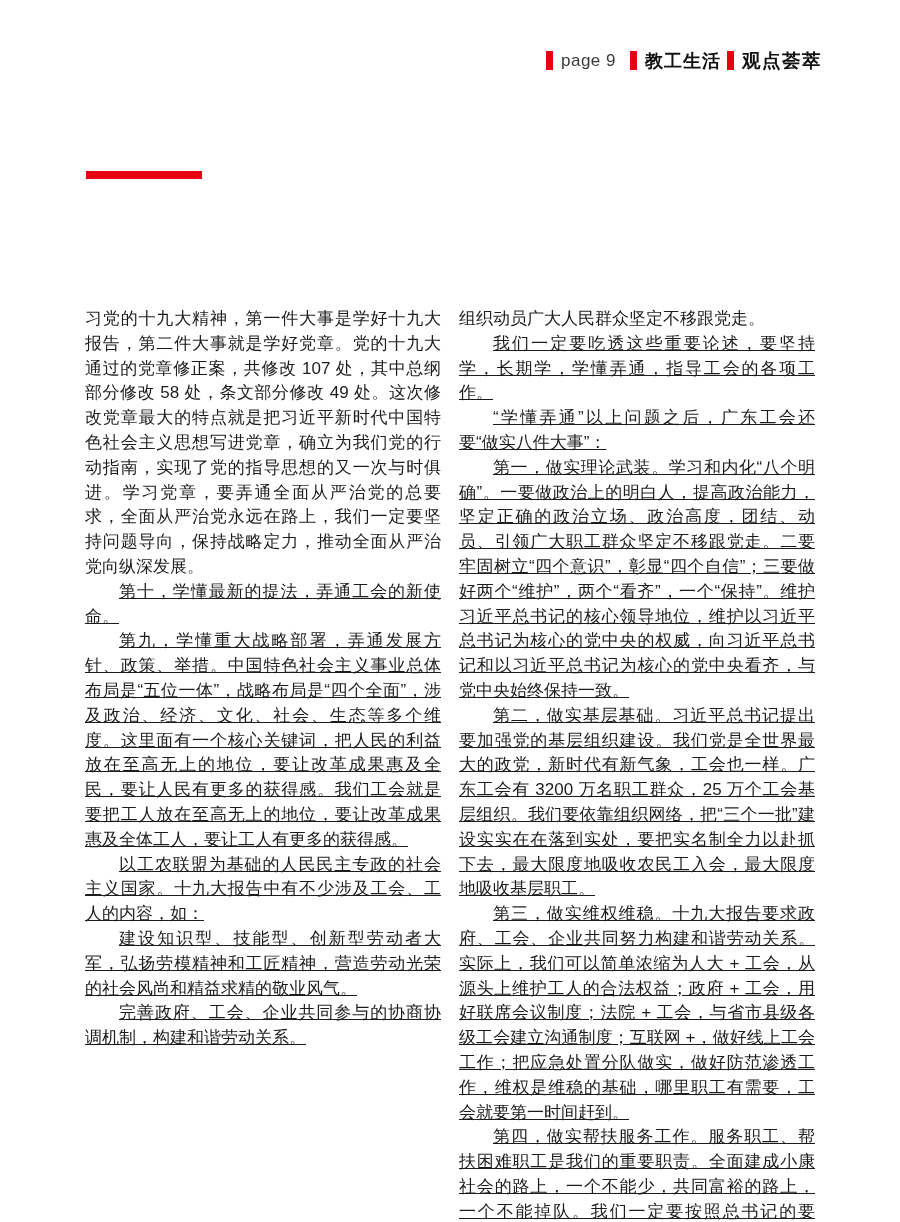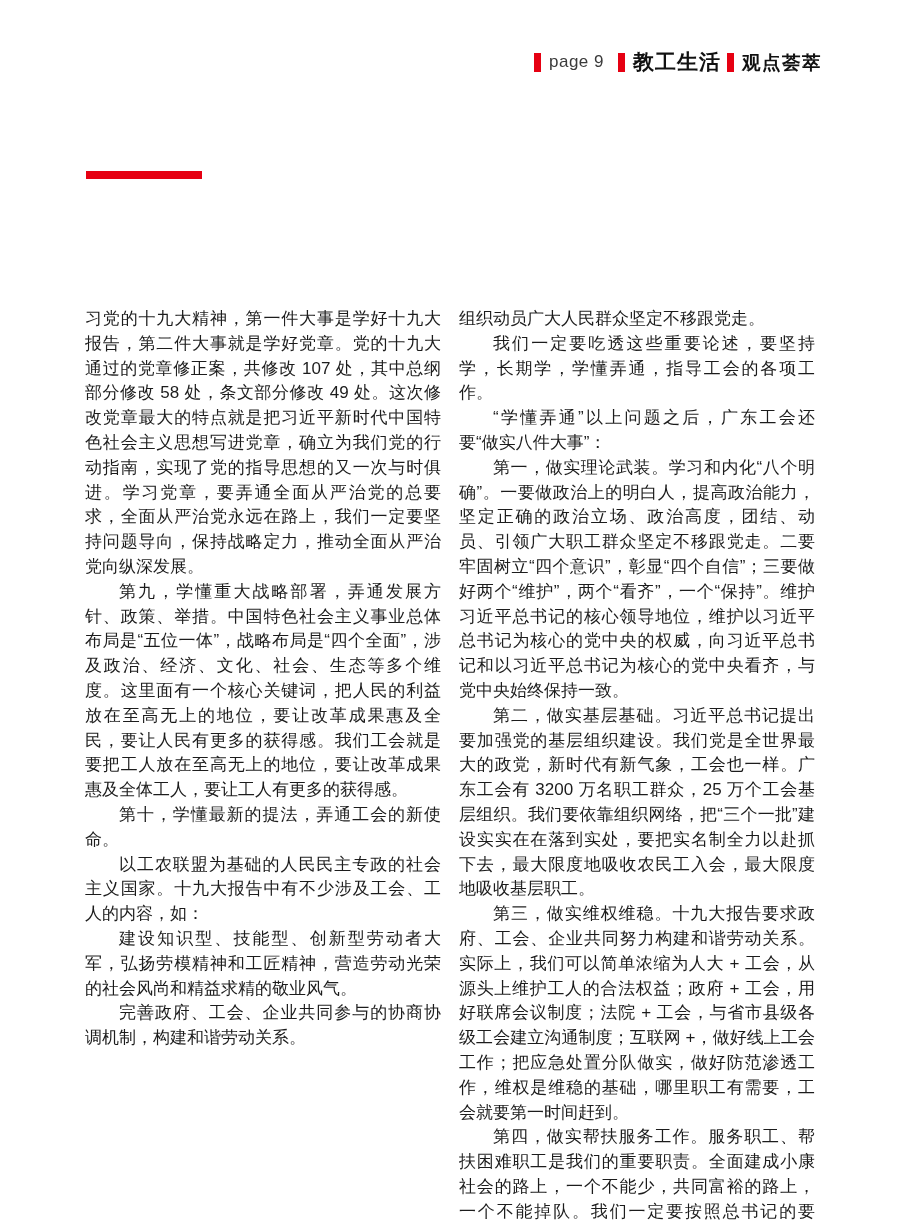--- a/index.html
+++ b/index.html
@@ -30,21 +30,21 @@
     margin: 0 8px 0 14px;
     flex: 0 0 auto;
   }
   .red-tick.first { margin-left: 0; }
   .page-num {
     font-size: 17px;
     color: #3a3a3a;
     letter-spacing: 0.5px;
   }
   .section-label {
-    font-size: 21px;
+    font-size: 18px;
     font-weight: bold;
     color: #111111;
     letter-spacing: 1px;
   }
   .section-label.big {
     font-size: 18.5px;
     letter-spacing: 1.5px;
     text-align: center;
   }
 
@@ -69,41 +69,41 @@
   }
   .col {
     width: 356px;
     font-size: 17px;
     line-height: 24.8px;
     text-align: justify;
     text-justify: inter-ideograph;
     color: #1c1c1c;
   }
   .col p { margin: 0; }
-  .col p.indent { text-indent: 2em; }
+  .col p.indent { text-indent: 2em; text-decoration: underline; }
 </style>
 </head>
 <body>
 
 <div class="page-header">
   <span class="red-tick first"></span>
   <span class="page-num">page 9</span>
   <span class="red-tick"></span>
   <span class="section-label">教工生活</span>
   <span class="red-tick" style="margin-left:6px;"></span>
   <span class="section-label big">观点荟萃</span>
 </div>
 
 <div class="red-rule"></div>
 
 <div class="article">
   <div class="col">
       <p>习党的十九大精神，第一件大事是学好十九大报告，第二件大事就是学好党章。党的十九大通过的党章修正案，共修改 107 处，其中总纲部分修改 58 处，条文部分修改 49 处。这次修改党章最大的特点就是把习近平新时代中国特色社会主义思想写进党章，确立为我们党的行动指南，实现了党的指导思想的又一次与时俱进。学习党章，要弄通全面从严治党的总要求，全面从严治党永远在路上，我们一定要坚持问题导向，保持战略定力，推动全面从严治党向纵深发展。</p>
+      <p class="indent">第十，学懂最新的提法，弄通工会的新使命。</p>
       <p class="indent">第九，学懂重大战略部署，弄通发展方针、政策、举措。中国特色社会主义事业总体布局是“五位一体”，战略布局是“四个全面”，涉及政治、经济、文化、社会、生态等多个维度。这里面有一个核心关键词，把人民的利益放在至高无上的地位，要让改革成果惠及全民，要让人民有更多的获得感。我们工会就是要把工人放在至高无上的地位，要让改革成果惠及全体工人，要让工人有更多的获得感。</p>
-      <p class="indent">第十，学懂最新的提法，弄通工会的新使命。</p>
       <p class="indent">以工农联盟为基础的人民民主专政的社会主义国家。十九大报告中有不少涉及工会、工人的内容，如：</p>
       <p class="indent">建设知识型、技能型、创新型劳动者大军，弘扬劳模精神和工匠精神，营造劳动光荣的社会风尚和精益求精的敬业风气。</p>
       <p class="indent">完善政府、工会、企业共同参与的协商协调机制，构建和谐劳动关系。</p>
     </div>
   <div class="col">
       <p>组织动员广大人民群众坚定不移跟党走。</p>
       <p class="indent">我们一定要吃透这些重要论述，要坚持学，长期学，学懂弄通，指导工会的各项工作。</p>
       <p class="indent">“学懂弄通”以上问题之后，广东工会还要“做实八件大事”：</p>
       <p class="indent">第一，做实理论武装。学习和内化“八个明确”。一要做政治上的明白人，提高政治能力，坚定正确的政治立场、政治高度，团结、动员、引领广大职工群众坚定不移跟党走。二要牢固树立“四个意识”，彰显“四个自信”；三要做好两个“维护”，两个“看齐”，一个“保持”。维护习近平总书记的核心领导地位，维护以习近平总书记为核心的党中央的权威，向习近平总书记和以习近平总书记为核心的党中央看齐，与党中央始终保持一致。</p>
       <p class="indent">第二，做实基层基础。习近平总书记提出要加强党的基层组织建设。我们党是全世界最大的政党，新时代有新气象，工会也一样。广东工会有 3200 万名职工群众，25 万个工会基层组织。我们要依靠组织网络，把“三个一批”建设实实在在落到实处，要把实名制全力以赴抓下去，最大限度地吸收农民工入会，最大限度地吸收基层职工。</p>

